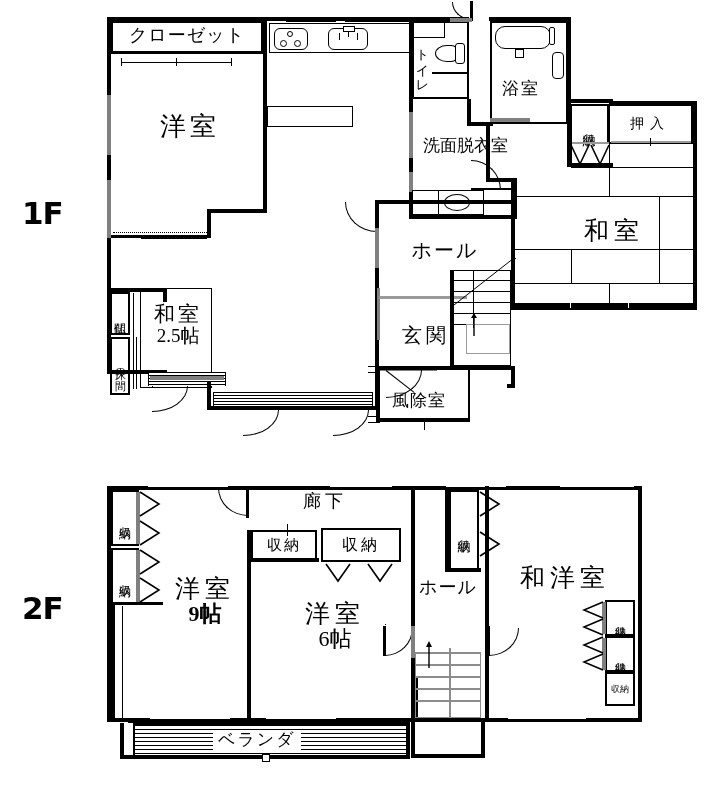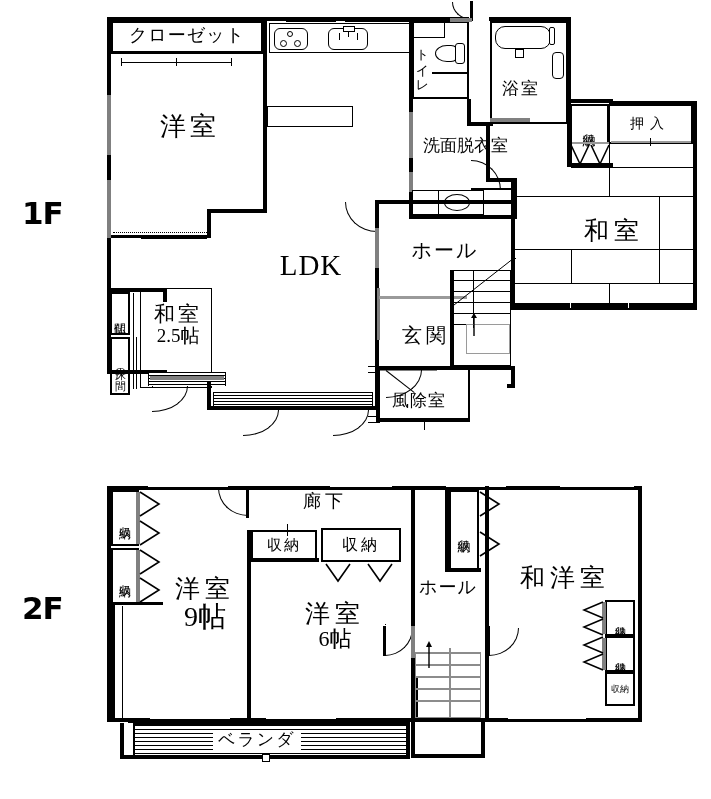--- a/index.html
+++ b/index.html
@@ -210,21 +210,20 @@
     </div>
 
     <div class="wall" style="left:286px; top:19px; width:50px; height:3px;"></div>
     <div class="wall" style="left:345px; top:19px; width:67px; height:3px;"></div>
 
     <div class="box" style="left:267px; top:106px; width:86px; height:21px;"></div>
 
     <div class="wall-thin" style="left:265px; top:120px; width:2px; height:45px; background:#000;"></div>
 
     <div class="rlabel" style="left:246px; top:250px; width:130px; font-size:28px;">
-      <span class="rname" style="letter-spacing:1px;font-size:29px;">LDK</span>
     </div>
 
     <div class="wall" style="left:107px; top:290px; width:4px; height:84px;"></div>
     <div class="wall" style="left:107px; top:288px; width:60px; height:4px;"></div>
     <div class="wall" style="left:163px; top:288px; width:4px; height:14px;"></div>
 
     <div class="chip vert" style="left:110px; top:292px; width:20px; height:43px; font-size:12px;">
       <span>仏間</span>
     </div>
 
@@ -403,21 +402,21 @@
     <div class="wall" style="left:107px; top:718px; width:535px; height:4px;"></div>
     <div class="wall" style="left:411px; top:486px; width:4px; height:236px;"></div>
 
     <div style="position:absolute;left:148px;top:483px;width:80px;height:4px;background:#fff;"></div>
     <div style="position:absolute;left:330px;top:483px;width:62px;height:4px;background:#fff;"></div>
     <div style="position:absolute;left:446px;top:483px;width:60px;height:4px;background:#fff;"></div>
     <div style="position:absolute;left:560px;top:483px;width:74px;height:4px;background:#fff;"></div>
 
     <div class="rlabel" style="left:150px; top:575px; width:110px; font-size:25px;">
       <span class="rname" style="letter-spacing:5px;">洋室</span>
-      <span class="rsize" style="font-size:28px;">9帖</span>
+      <span class="rsize" style="font-size:22px;font-weight:bold;">9帖</span>
     </div>
 
     <div class="chip" style="left:111px; top:490px; width:28px; height:56px;">
       <span class="vertical" style="font-size:12px;">収納</span>
     </div>
     <div class="chip" style="left:111px; top:548px; width:28px; height:56px;">
       <span class="vertical" style="font-size:12px;">収納</span>
     </div>
     <div class="gwall" style="left:136px; top:492px; width:4px; height:52px;"></div>
     <div class="gwall" style="left:136px; top:550px; width:4px; height:52px;"></div>

